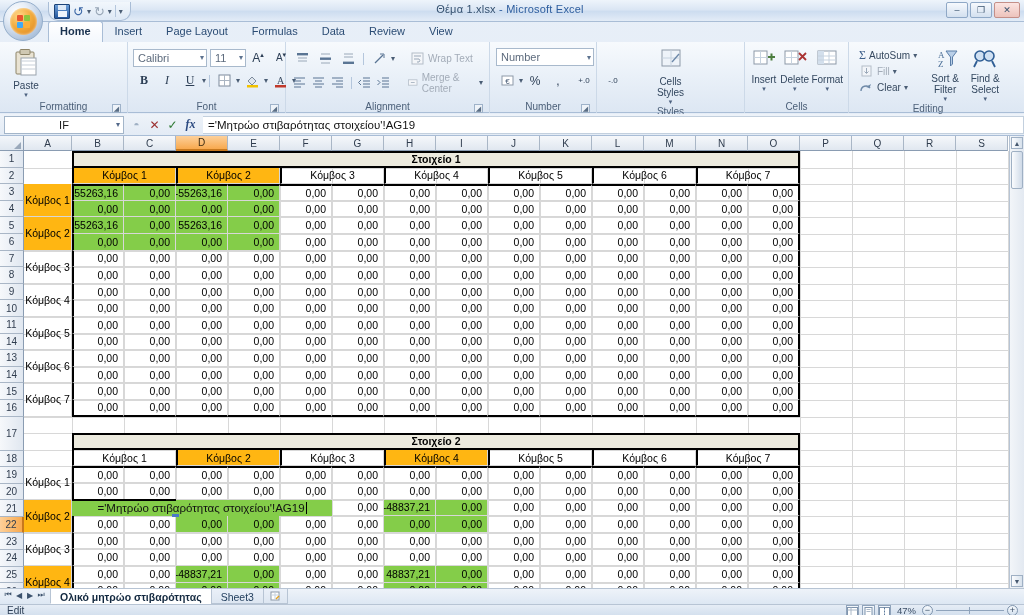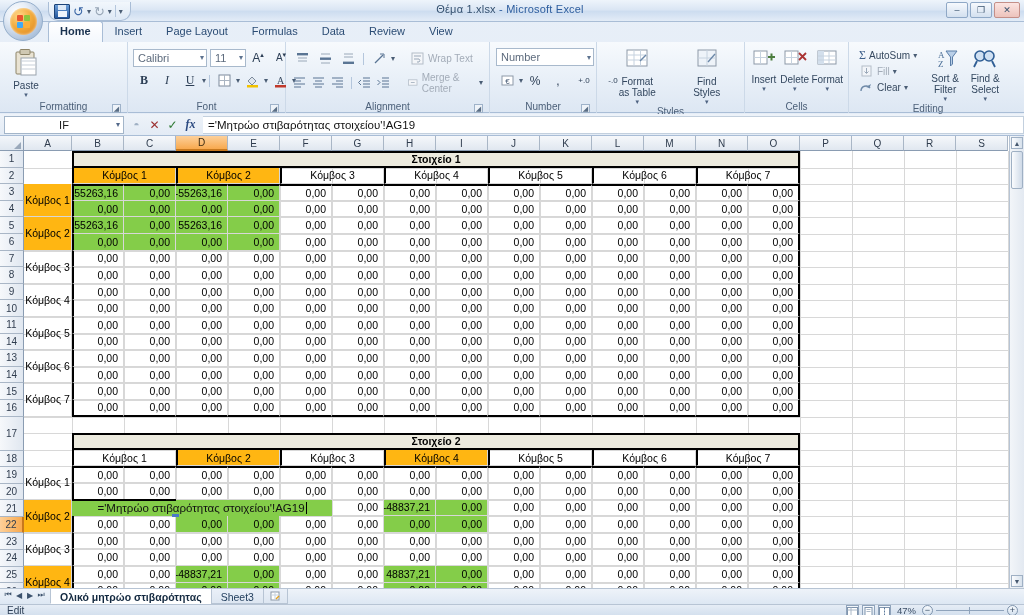--- a/index.html
+++ b/index.html
@@ -425,36 +425,27 @@
         </div>
       </div>
       <div class="grp-name">
         <span>Number</span>
         <span class="dlg">◢</span>
       </div>
     </div>
 
     <div class="grp" style="width:148px">
       <div class="grp-body" style="justify-content:space-around;padding-top:3px">
-        <div class="btn-lg" style="width:44px">
-          <svg class="ico" width="28" height="26" viewBox="0 0 28 26">
-            <rect x="4" y="1" width="20" height="16" fill="#fff" stroke="#8d99a8"></rect>
-            <path d="M4 6h20M4 11h20M11 1v16M17.5 1v16" stroke="#c6d2df"></path>
-            <path d="M17 12l6-6" stroke="#6b87a8" stroke-width="1.4"></path>
-          </svg>
-          <span class="lbl">Format as Table</span>
-          <span style="font-size:7px;color:#4d6280">▾</span>
-        </div>
         <div class="btn-lg" style="width:38px">
           <svg class="ico" width="26" height="26" viewBox="0 0 26 26">
             <rect x="4" y="1" width="18" height="16" fill="#eef3f9" stroke="#8d99a8"></rect>
             <path d="M13 1v16M4 9h18" stroke="#c6d2df"></path>
             <path d="M14 13l7-8" stroke="#6b87a8" stroke-width="1.4"></path>
           </svg>
-          <span class="lbl">Find Styles</span>
+          <span class="lbl">Cells Styles</span>
           <span style="font-size:7px;color:#4d6280">▾</span>
         </div>
       </div>
       <div class="grp-name">
         <span>Styles</span>
       </div>
     </div>
 
     <div class="grp" style="width:104px">
       <div class="grp-body" style="justify-content:space-around;padding-top:3px">

